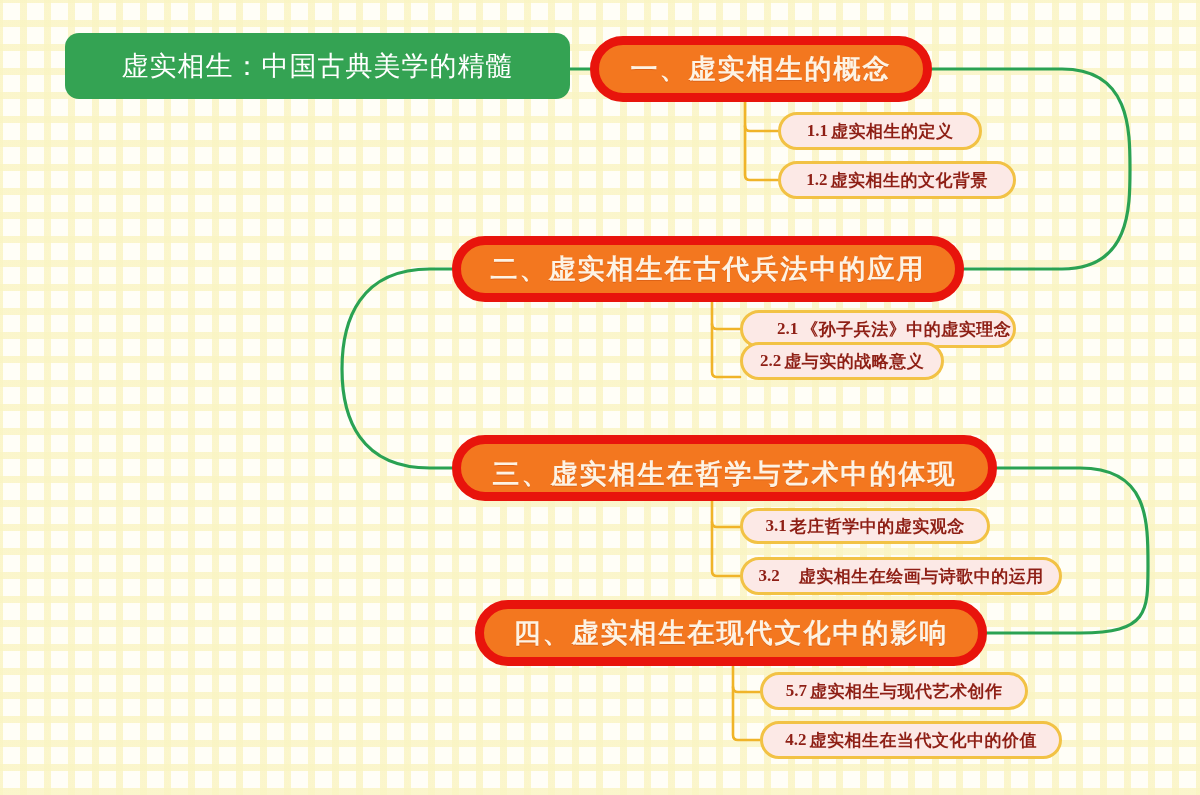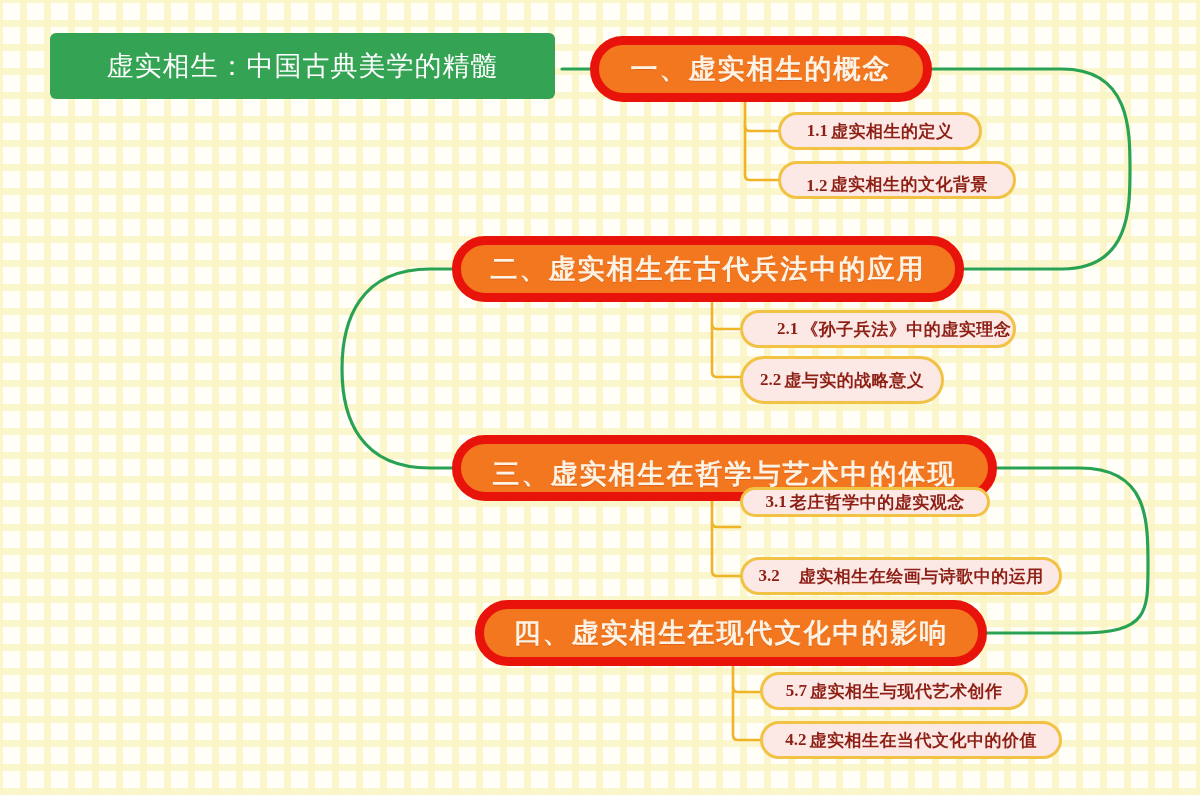--- a/index.html
+++ b/index.html
@@ -105,52 +105,52 @@
       <path d="M 712 499 L 712 571 Q 712 576 717 576 L 740 576"></path>
       <path d="M 712 522 Q 712 527 717 527 L 740 527"></path>
     </g>
 
     <g fill="none" stroke="#f0b429" stroke-width="2.6" stroke-linecap="round">
       <path d="M 733 664 L 733 735 Q 733 740 738 740 L 760 740"></path>
       <path d="M 733 687 Q 733 692 738 692 L 760 692"></path>
     </g>
   </svg>
 
-  <div class="node root-node" style="left:50px; top:33px; width:505px; height:66px;border-radius:6px;">
+  <div class="node root-node" style="left:65px; top:33px; width:505px; height:66px;">
     <span>虚实相生：中国古典美学的精髓</span>
   </div>
 
   <div class="node l1-node" style="left:590px; top:36px; width:342px; height:66px;">
     <span>一、虚实相生的概念</span>
   </div>
   <div class="node l2-node" style="left:778px; top:112px; width:204px; height:38px;">
     <span class="num">1.1</span>
     <span>虚实相生的定义</span>
   </div>
-  <div class="node l2-node" style="left:778px; top:161px; width:238px; height:38px;align-items:flex-end;">
+  <div class="node l2-node" style="left:778px; top:161px; width:238px; height:38px;">
     <span class="num">1.2</span>
     <span>虚实相生的文化背景</span>
   </div>
 
   <div class="node l1-node" style="left:452px; top:236px; width:512px; height:66px;">
     <span>二、虚实相生在古代兵法中的应用</span>
   </div>
   <div class="node l2-node" style="left:740px; top:310px; width:276px; height:38px;padding-left:32px;">
     <span class="num">2.1</span>
     <span>《孙子兵法》中的虚实理念</span>
   </div>
-  <div class="node l2-node" style="left:740px; top:356px; width:204px; height:48px;">
+  <div class="node l2-node" style="left:740px; top:342px; width:204px; height:38px;">
     <span class="num">2.2</span>
     <span>虚与实的战略意义</span>
   </div>
 
   <div class="node l1-node" style="left:452px; top:435px; width:545px; height:66px;align-items:flex-end;">
     <span>三、虚实相生在哲学与艺术中的体现</span>
   </div>
-  <div class="node l2-node" style="left:740px; top:487px; width:250px; height:30px;">
+  <div class="node l2-node" style="left:740px; top:508px; width:250px; height:36px;">
     <span class="num">3.1</span>
     <span>老庄哲学中的虚实观念</span>
   </div>
   <div class="node l2-node" style="left:740px; top:557px; width:322px; height:38px;gap:16px;">
     <span class="num">3.2</span>
     <span>虚实相生在绘画与诗歌中的运用</span>
   </div>
 
   <div class="node l1-node" style="left:475px; top:600px; width:512px; height:66px;">
     <span>四、虚实相生在现代文化中的影响</span>

